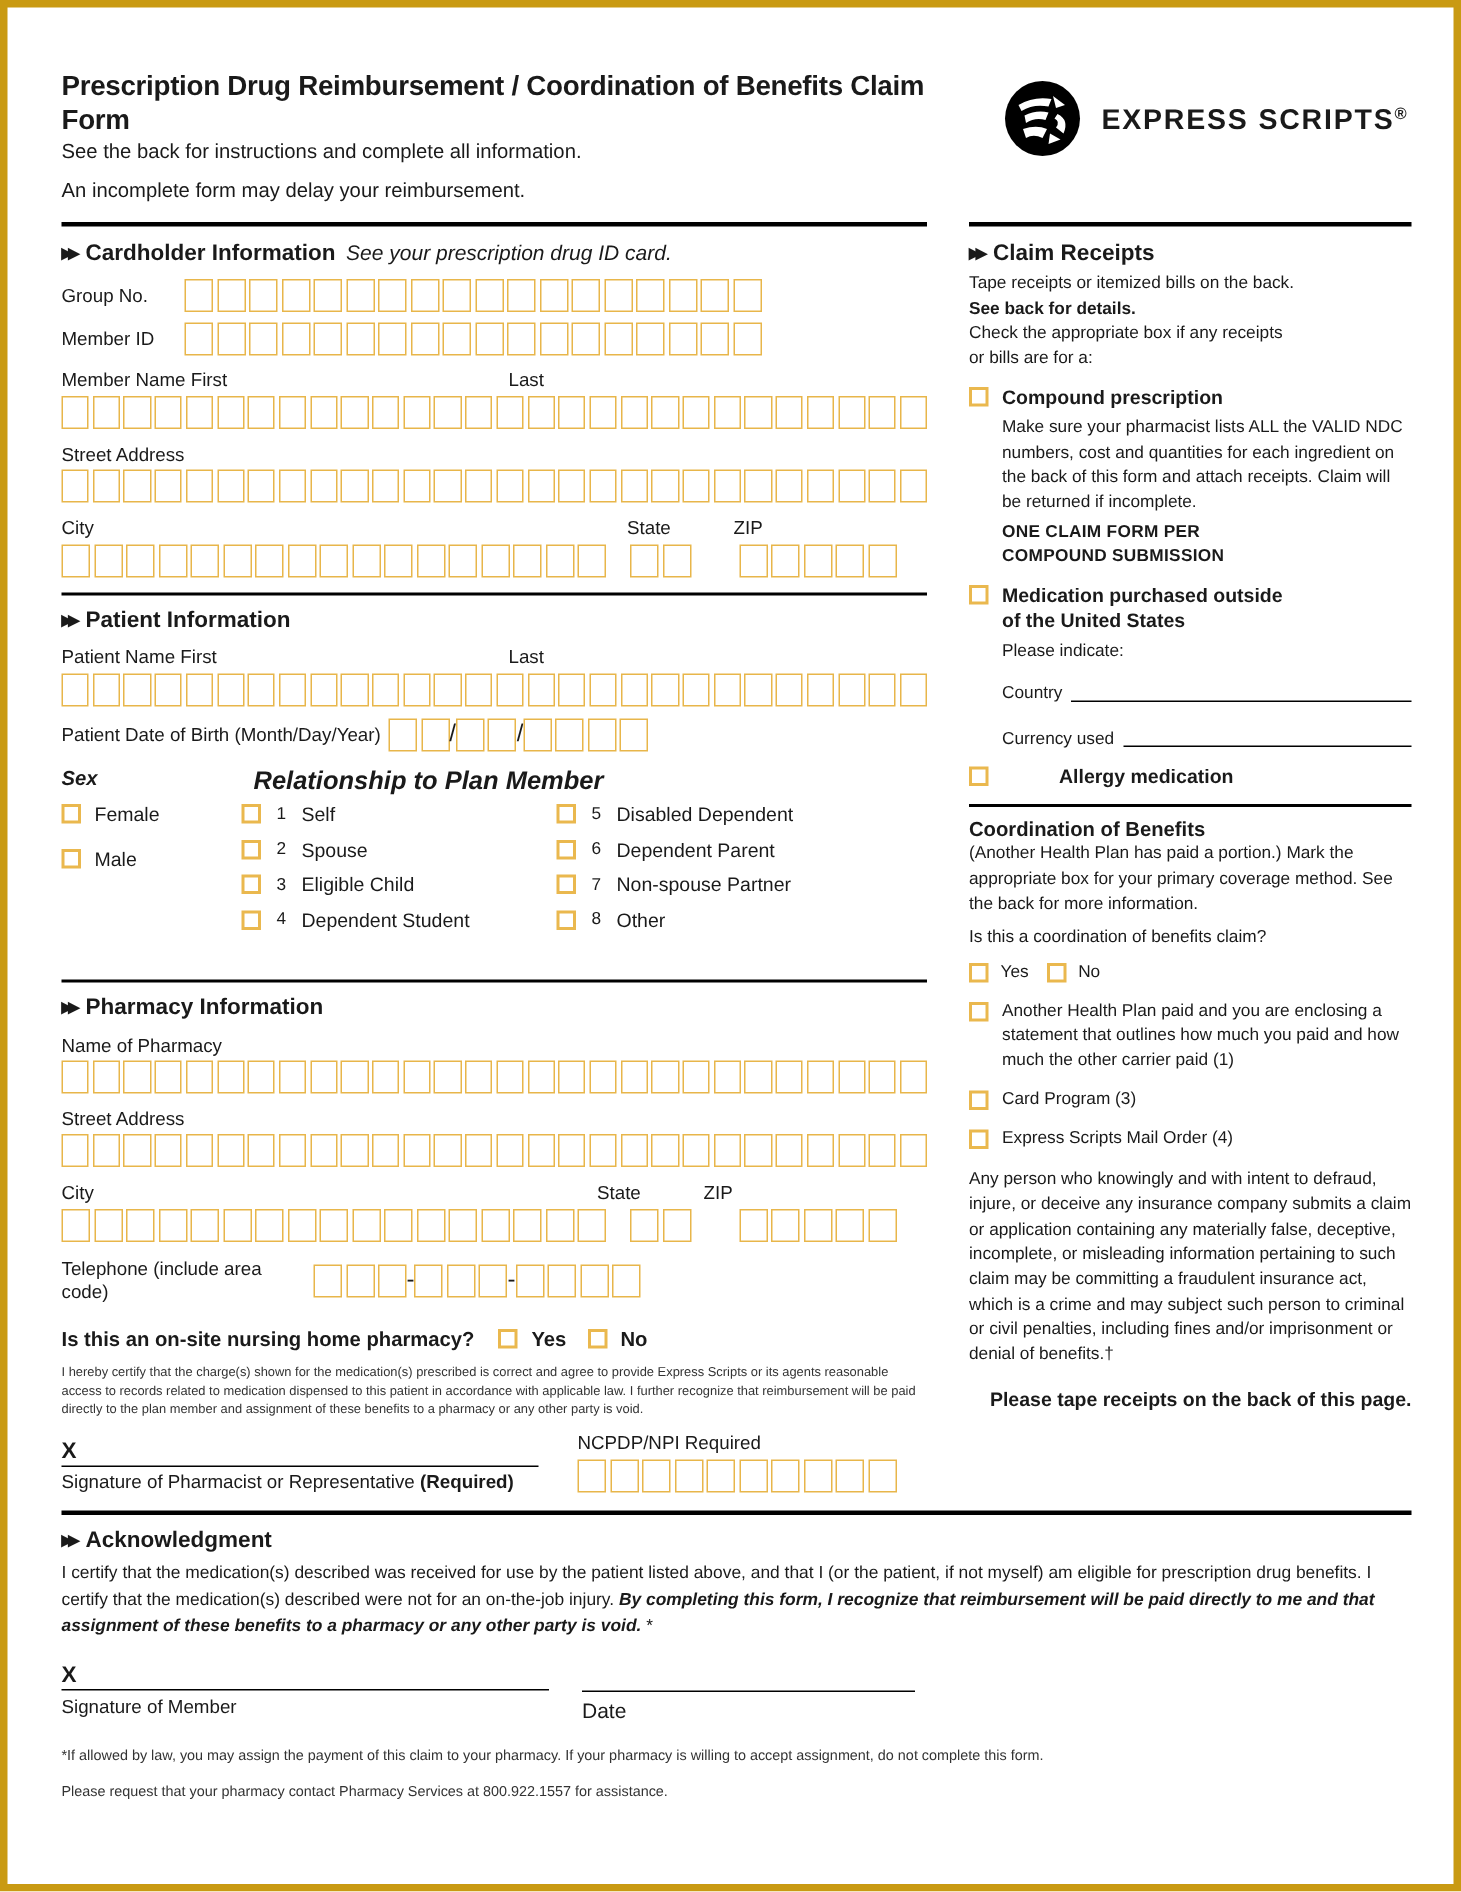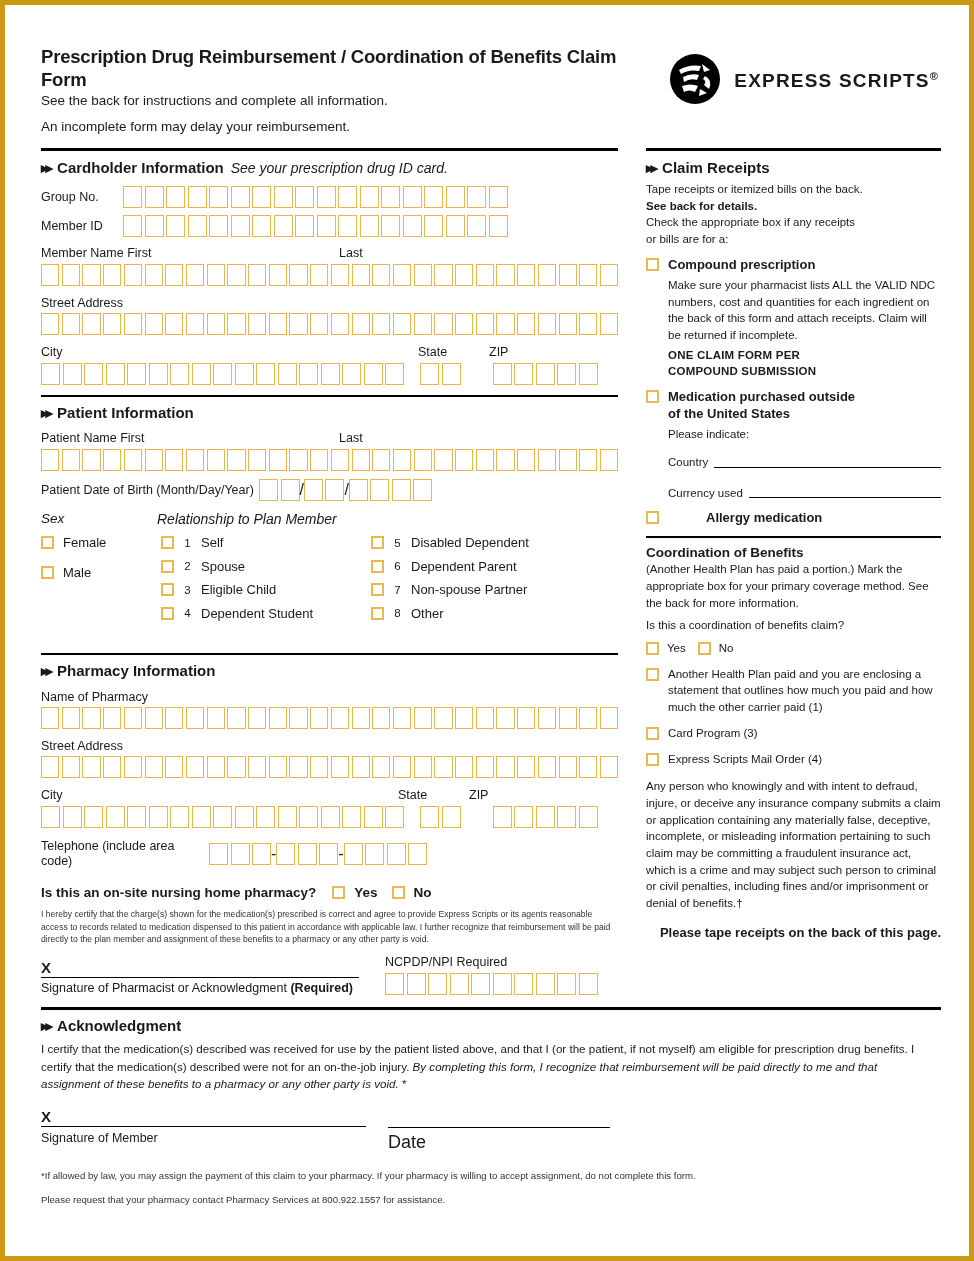--- a/index.html
+++ b/index.html
@@ -26,21 +26,21 @@
   
   .t-title{font-size:18.5px;font-weight:bold;letter-spacing:-0.2px;line-height:1.25;}
   .t-sub{font-size:13.5px;line-height:1.55;}
   .sec-head{font-size:15px;font-weight:bold;display:flex;align-items:baseline;gap:7px;}
   .sec-head .chev{font-size:15px;font-weight:bold;letter-spacing:-3px;}
   .sec-head .ital{font-style:italic;font-weight:normal;font-size:14px;}
   .fld-label{font-size:12.5px;line-height:1.2;}
   .small{font-size:11.5px;line-height:1.45;}
   .tiny{font-size:8.6px;line-height:1.45;color:#333;}
   .bold{font-weight:bold;}
-  .ital{font-style:italic;}
+  .ital{font-style:italic;font-weight:bold;}
 
   
   .rule-thick{border-top:3.5px solid #000;width:100%;}
   .rule-med{border-top:2.5px solid #000;width:100%;}
 
   
   .comb{display:flex;gap:2.5px;}
   .comb .cell{
     width:19px;height:22px;
     border:1.6px solid #e8b64a;
@@ -331,21 +331,21 @@
                 <span class="cell"></span>
                 <span class="cell"></span>
                 <span class="cell"></span>
                 <span class="cell"></span>
               </div>
         </div>
       </div>
 
       <div style="position:relative;margin-top:10px;height:18px;">
         <span class="fld-label ital" style="position:absolute;left:0;font-size:13.5px;">Sex</span>
-        <span class="fld-label ital" style="position:absolute;left:116px;font-size:14px;">Relationship to Plan Member</span>
+        <span class="fld-label ital" style="position:absolute;left:128px;font-size:17px;">Relationship to Plan Member</span>
       </div>
 
       <div style="position:relative;margin-top:6px;height:116px;">
         <div style="position:absolute;left:0;top:0;">
           <div class="optrow" style="margin-bottom:15px;">
             <span class="cbx"></span>
             <span class="txt">Female</span>
           </div>
           <div class="optrow">
             <span class="cbx"></span>
@@ -538,21 +538,21 @@
         <span class="cbx" style="margin-left:14px;"></span>
         <span class="bold" style="font-size:13.5px;margin-left:9px;">No</span>
       </div>
 
       <div class="tiny" style="margin-top:8px;width:570px;">I hereby certify that the charge(s) shown for the medication(s) prescribed is correct and agree to provide Express Scripts or its agents reasonable access to records related to medication dispensed to this patient in accordance with applicable law. I further recognize that reimbursement will be paid directly to the plan member and assignment of these benefits to a pharmacy or any other party is void.</div>
 
       <div style="display:flex;margin-top:10px;align-items:flex-end;">
         <div style="width:318px;">
           <div style="font-size:15px;font-weight:bold;line-height:1;">X</div>
           <div class="sig-line" style="margin-top:1px;height:1px;"></div>
-          <div style="font-size:12.5px;margin-top:3px;"><span>Signature of Pharmacist or Acknowledgment </span><span class="bold">(Required)</span></div>
+          <div style="font-size:12.5px;margin-top:3px;"><span>Signature of Pharmacist or Representative </span><span class="bold">(Required)</span></div>
         </div>
         <div style="margin-left:26px;">
           <div class="fld-label" style="margin-bottom:3px;">NCPDP/NPI Required</div>
           <div class="comb">
                 <span class="cell"></span>
                 <span class="cell"></span>
                 <span class="cell"></span>
                 <span class="cell"></span>
                 <span class="cell"></span>
                 <span class="cell"></span>
@@ -653,21 +653,21 @@
 
     <div style="display:flex;margin-top:16px;">
       <div style="width:325px;">
         <div style="font-size:15px;font-weight:bold;line-height:1;">X</div>
         <div class="sig-line" style="margin-top:1px;height:1px;"></div>
         <div style="font-size:12.5px;margin-top:4px;">Signature of Member</div>
       </div>
       <div style="width:222px;margin-left:22px;">
         <div style="height:16px;"></div>
         <div class="sig-line" style="margin-top:1px;height:1px;"></div>
-        <div style="font-size:18px;margin-top:4px;">Date</div>
+        <div style="font-size:14px;margin-top:4px;">Date</div>
       </div>
     </div>
 
     <div class="tiny" style="margin-top:16px;font-size:9.6px;">*If allowed by law, you may assign the payment of this claim to your pharmacy. If your pharmacy is willing to accept assignment, do not complete this form.</div>
     <div class="tiny" style="margin-top:10px;font-size:9.6px;">Please request that your pharmacy contact Pharmacy Services at 800.922.1557 for assistance.</div>
   </div>
 
  </div>
 </div>
 

